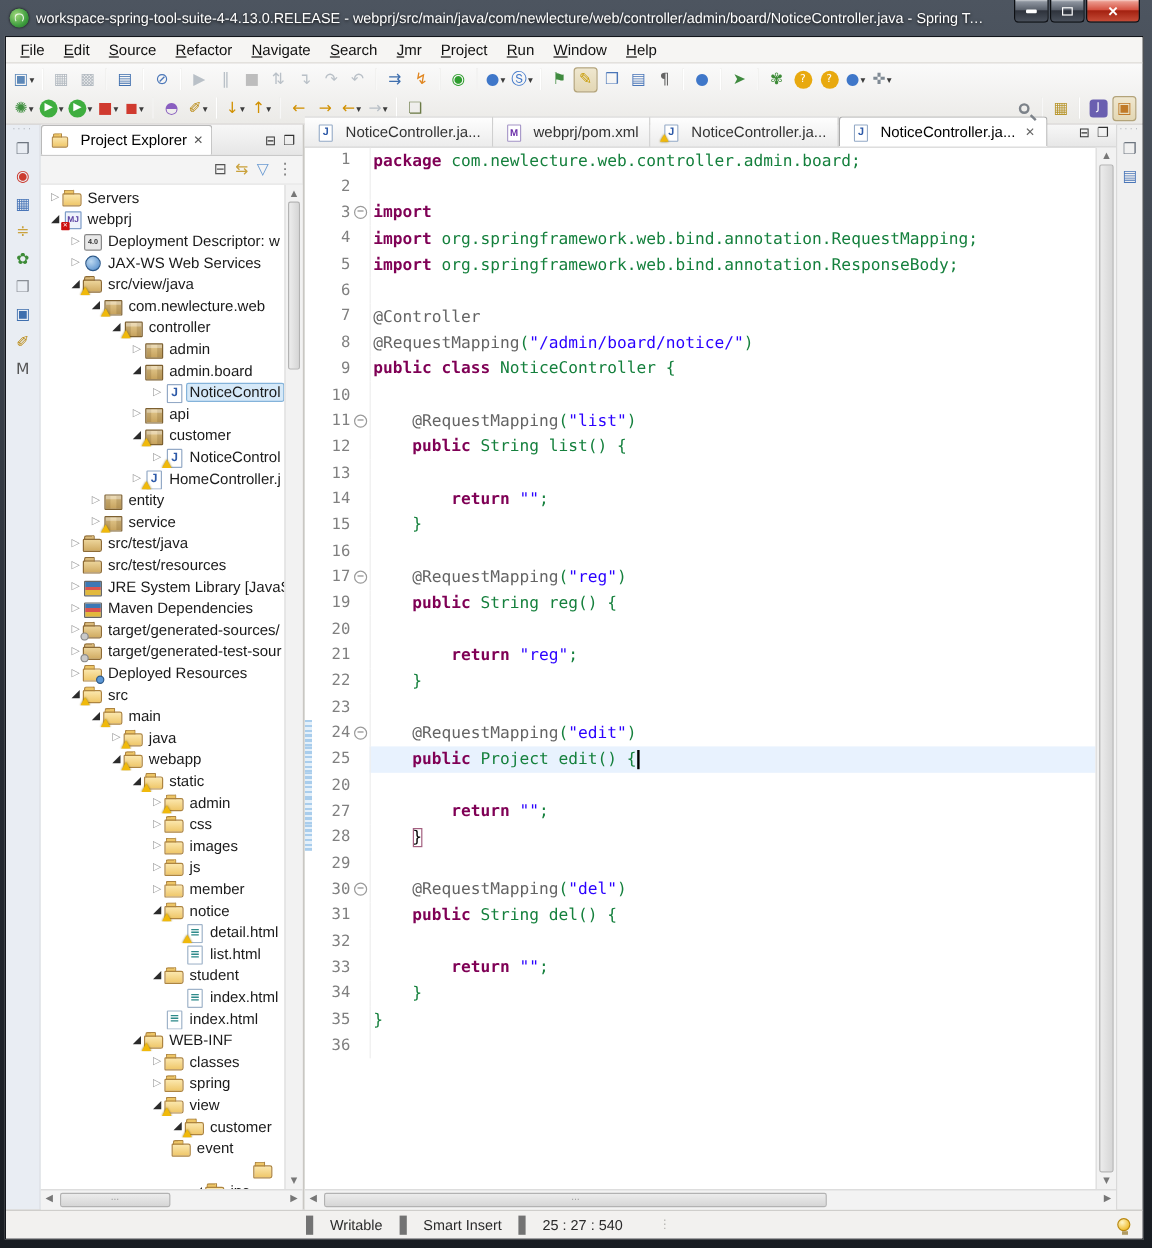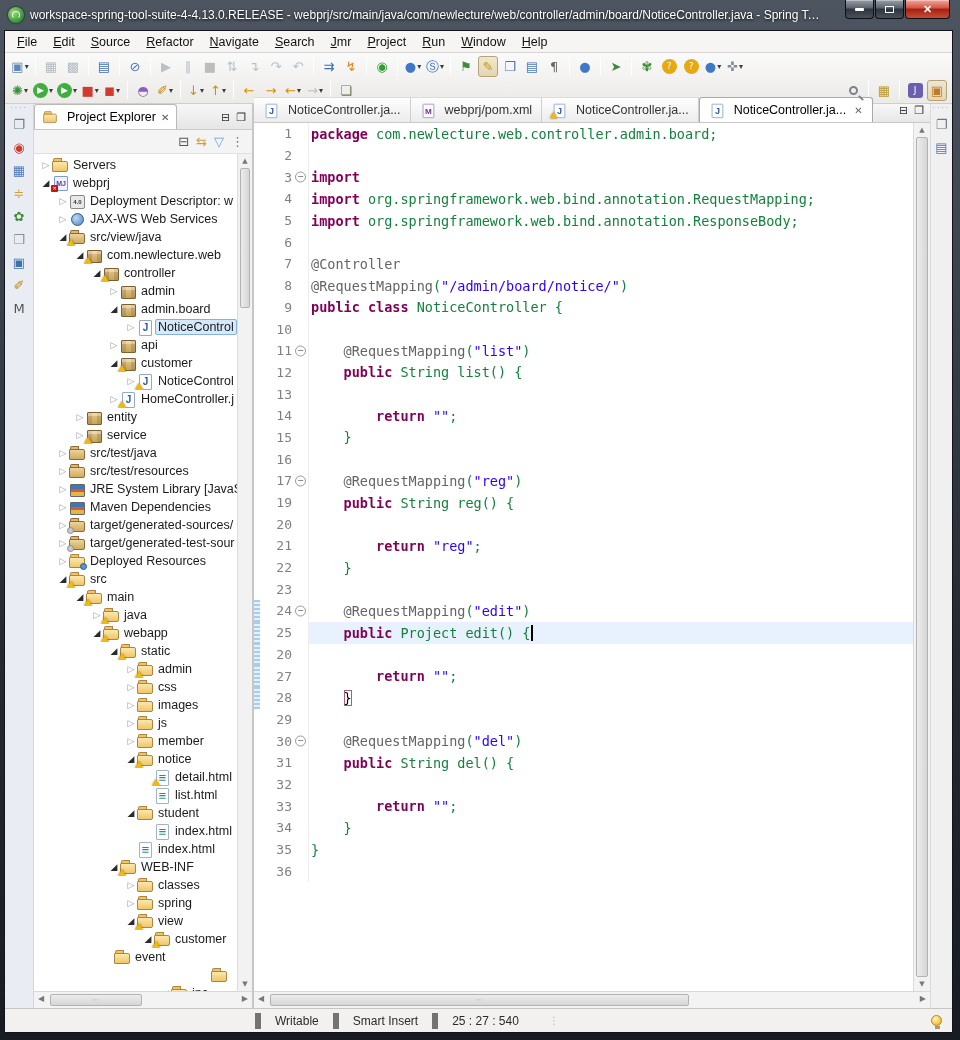--- a/index.html
+++ b/index.html
@@ -639,21 +639,21 @@
                 </span>
                 <span class="lbl">view</span>
               </div>
               <div class="trow2" style="padding-left: 108px;">
                 <span class="arr open">◢</span>
                 <span class="ic ic-folder ov-warn">
                   <span class="ow"></span>
                 </span>
                 <span class="lbl">customer</span>
               </div>
-              <div class="trow2" style="padding-left: 68px;">
+              <div class="trow2" style="padding-left: 97px;">
                 <span class="arr"></span>
                 <span class="ic ic-folder"></span>
                 <span class="lbl">event</span>
               </div>
               <div class="trow2" style="padding-left: 125px; gap: 40px;">
                 <span class="arr"></span>
                 <span class="ic ic-folder"></span>
                 <span class="lbl">faq</span>
               </div>
               <div class="trow2" style="padding-left: 125px;">

